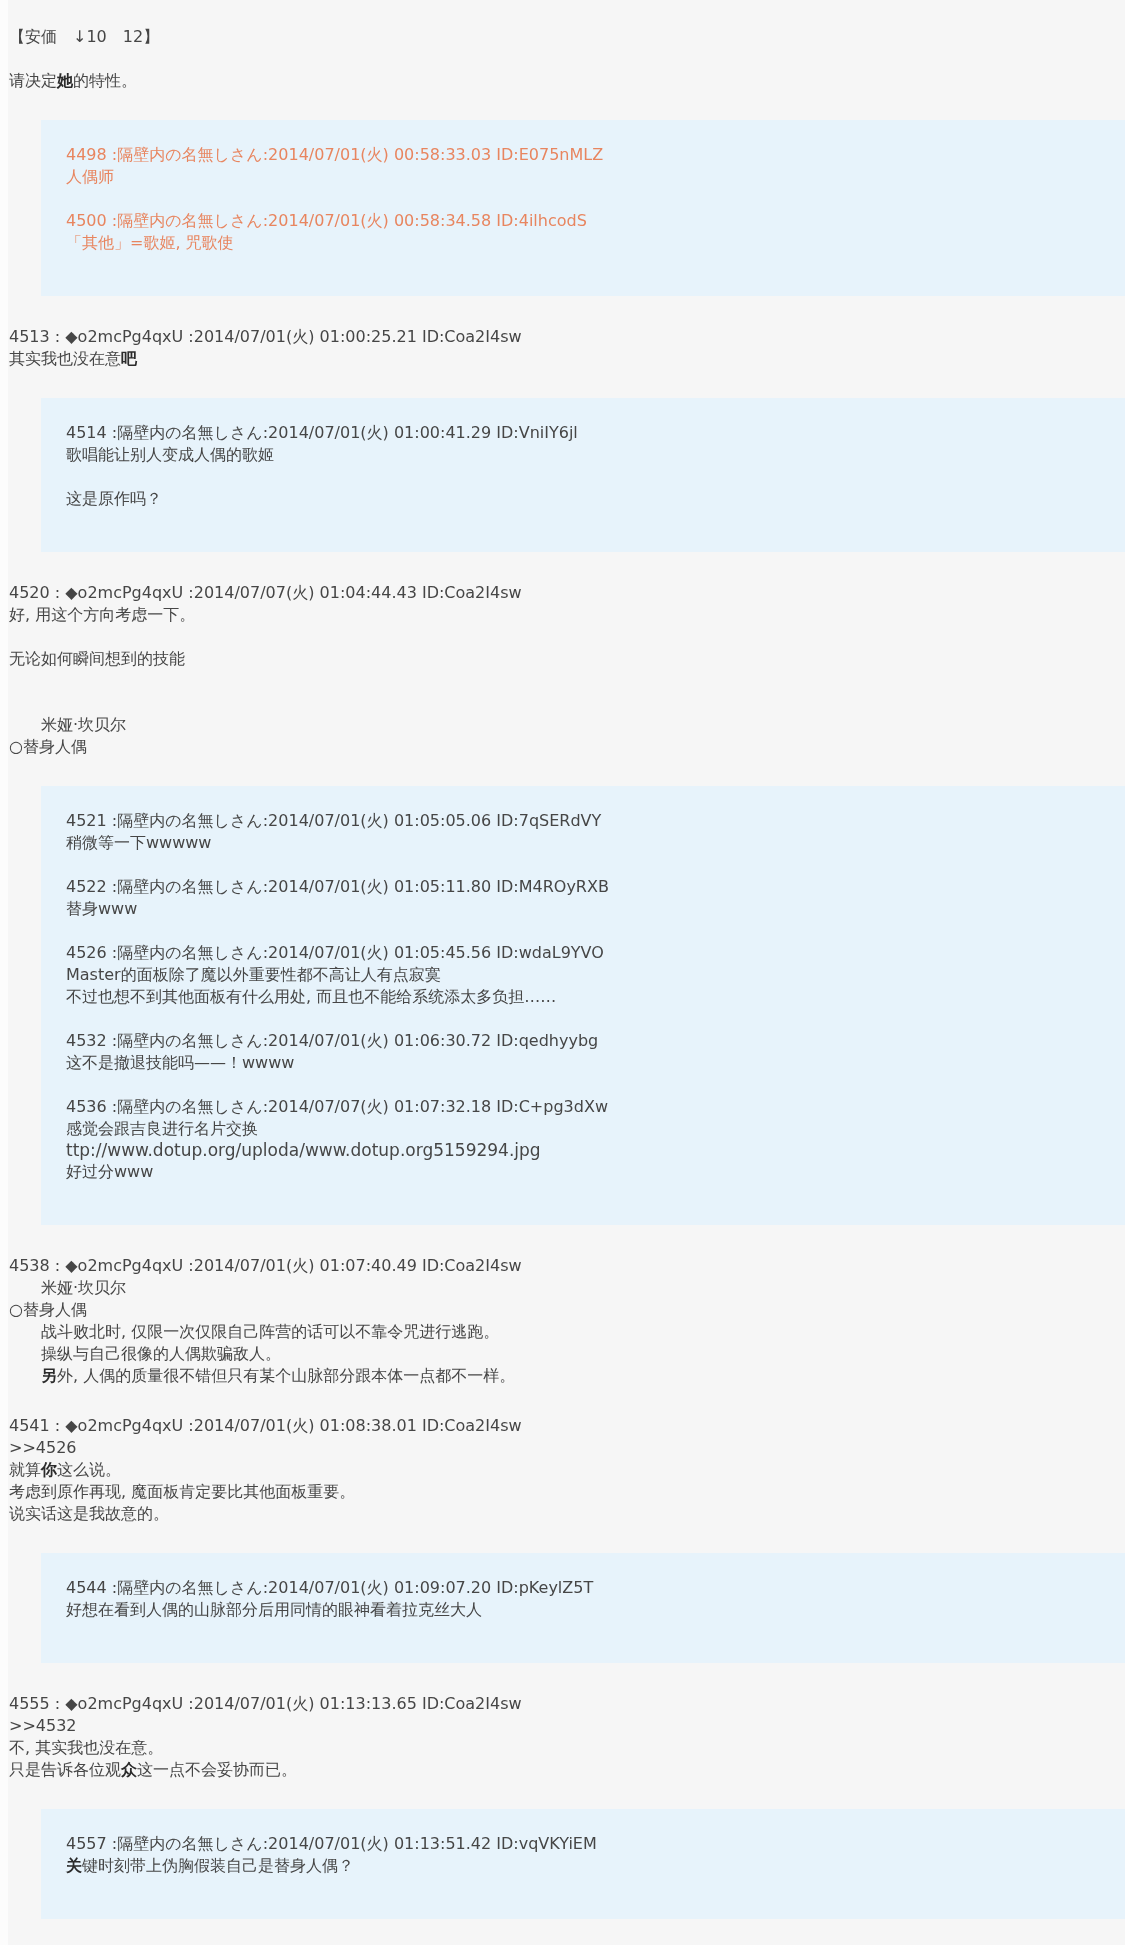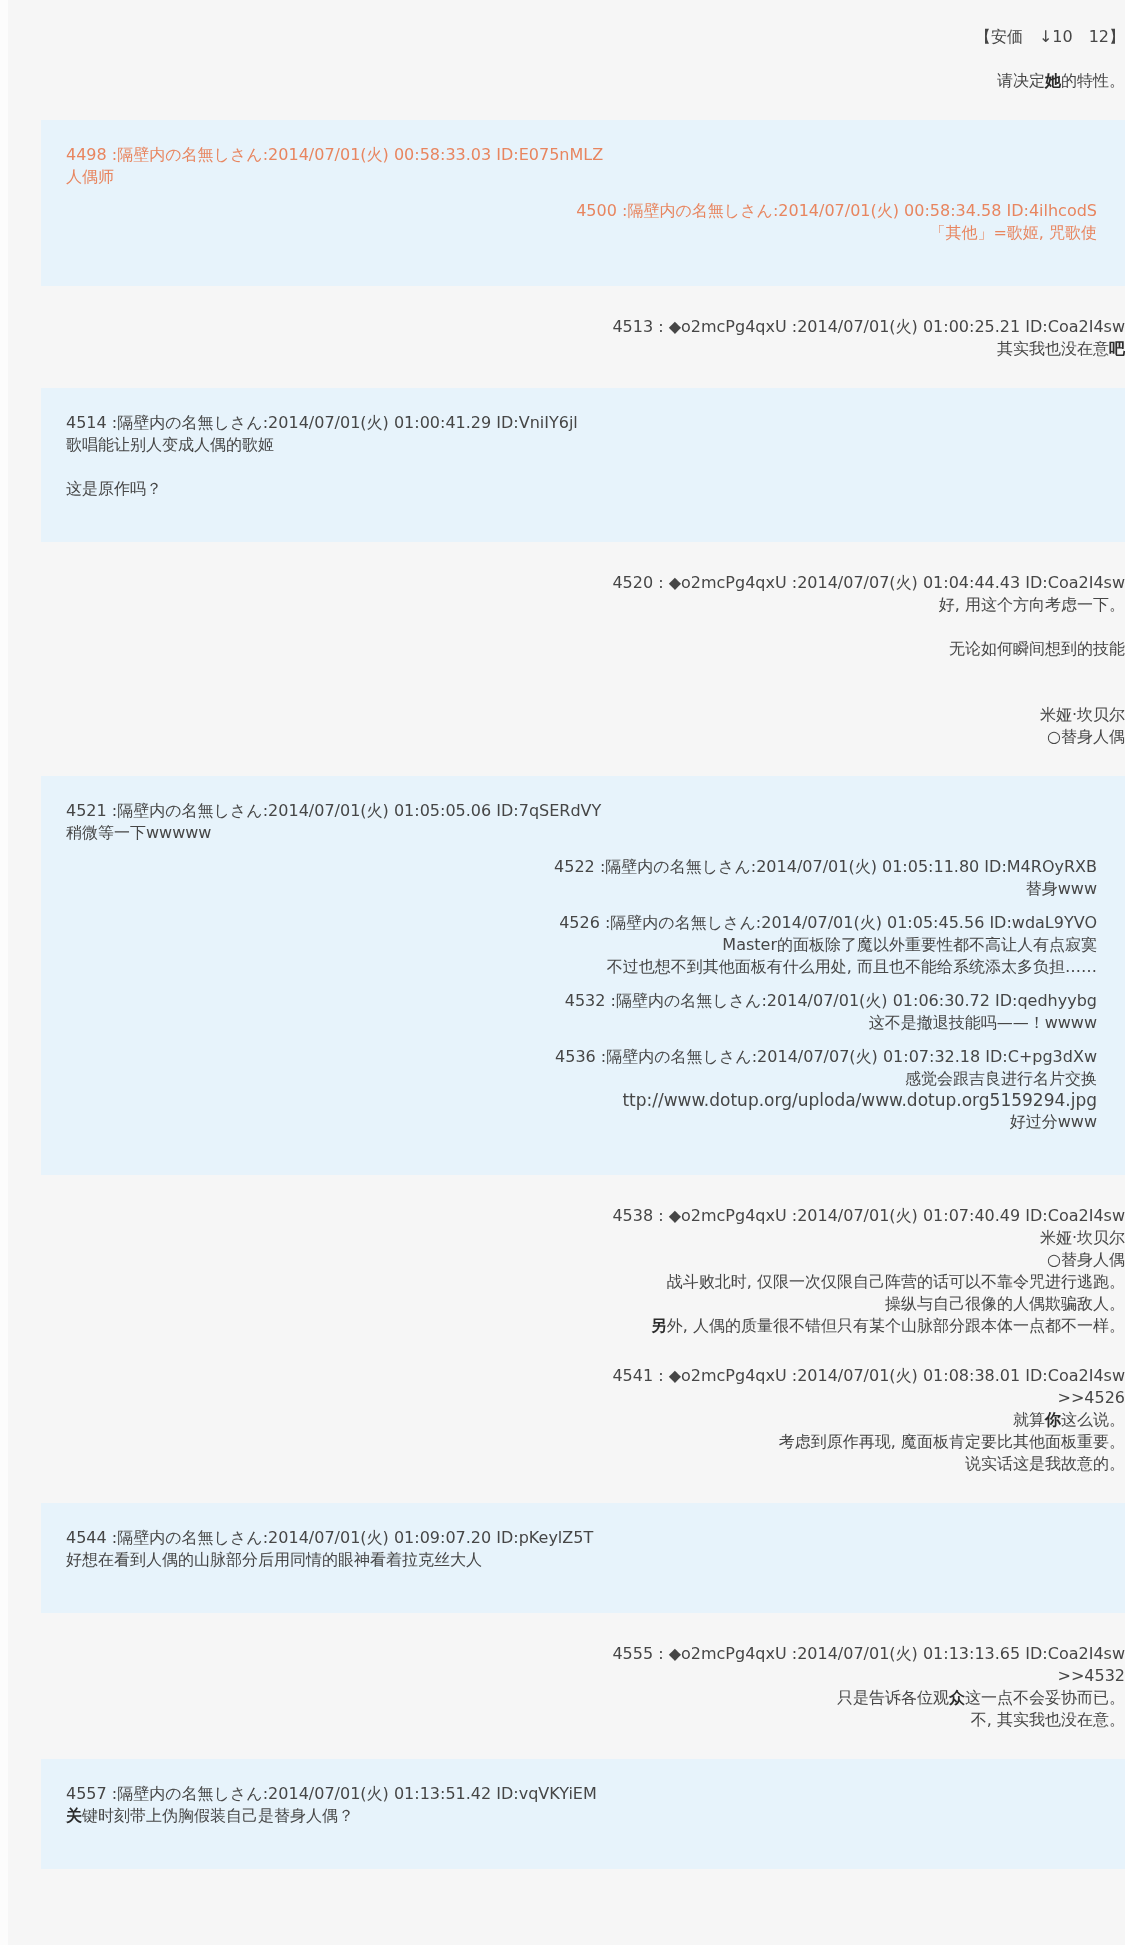--- a/index.html
+++ b/index.html
@@ -16,27 +16,27 @@
     position: absolute;
     left: 0; top: 0; bottom: 0;
     width: 8px;
     background: #fcfcfc;
   }
   .page {
     box-sizing: border-box;
     min-height: 1945px;
     padding: 26px 0 30px 9px;
   }
-  .post-block { margin-bottom: 28px; text-align: right; }
+  .post-block { margin-bottom: 28px; }
   .quote-box {
     background: var(--quote-bg, #e7f3fb);
     margin: 4px 0 30px 32px;
     padding: 24px 28px 42px 25px;
   }
-  .post + .post { margin-top: 12px; text-align: right; }
+  .post + .post { margin-top: 22px; }
   .post-header, .post-line { white-space: pre-wrap; }
   .post.hl { color: var(--hl-orange, #e8855f); }
   .b { font-weight: bold; color: #2b2b2b; }
   .post-line.small { font-size: 17px; line-height: 21px; }
 </style>
 </head>
 <body style="background: rgb(246, 246, 246); --quote-bg: #e7f3fb; --hl-orange: #e8855f; color: rgb(70, 70, 70);">
 
 <div class="left-edge"></div>
 <main class="page">
@@ -130,22 +130,22 @@
     <div class="quote-box">
       <div class="post">
         <div class="post-header">4544 :隔壁内の名無しさん:2014/07/01(火) 01:09:07.20 ID:pKeylZ5T</div>
         <div class="post-line"><span>好想在看到人偶的山脉部分后用同情的眼神看着拉克丝大人</span></div>
       </div>
     </div>
     <div class="post-block">
       <div class="post">
         <div class="post-header">4555 : ◆o2mcPg4qxU :2014/07/01(火) 01:13:13.65 ID:Coa2I4sw</div>
         <div class="post-line"><span>&gt;&gt;4532</span></div>
+        <div class="post-line"><span>不, 其实我也没在意。</span></div>
         <div class="post-line"><span>只是告诉各位观</span><span class="b">众</span><span>这一点不会妥协而已。</span></div>
-        <div class="post-line"><span>不, 其实我也没在意。</span></div>
       </div>
     </div>
     <div class="quote-box">
       <div class="post">
         <div class="post-header">4557 :隔壁内の名無しさん:2014/07/01(火) 01:13:51.42 ID:vqVKYiEM</div>
         <div class="post-line"><span class="b">关</span><span>键时刻带上伪胸假装自己是替身人偶？</span></div>
       </div>
     </div>
   </main>
 

